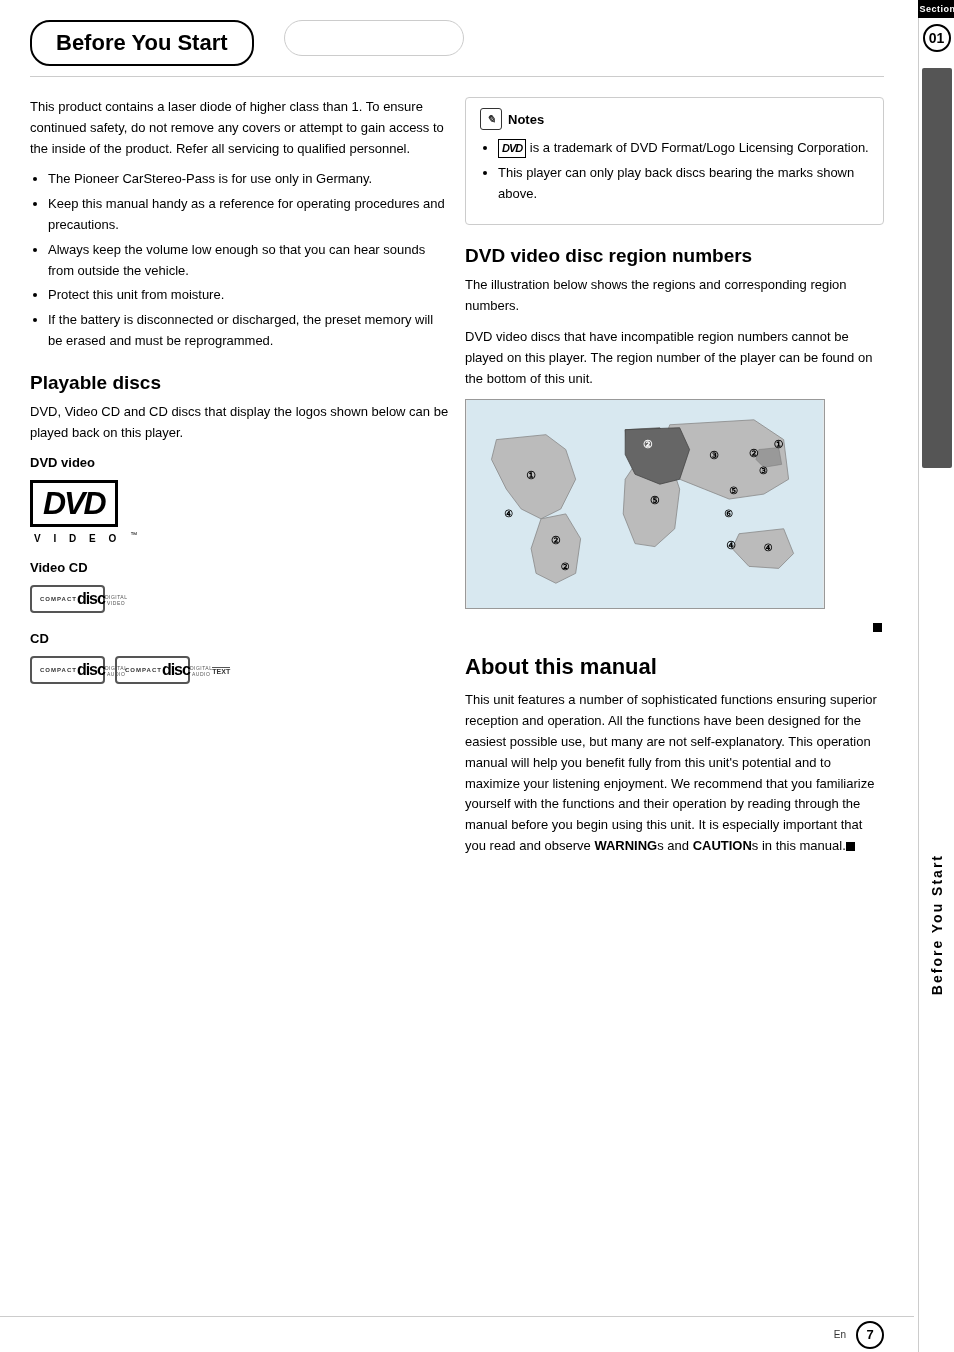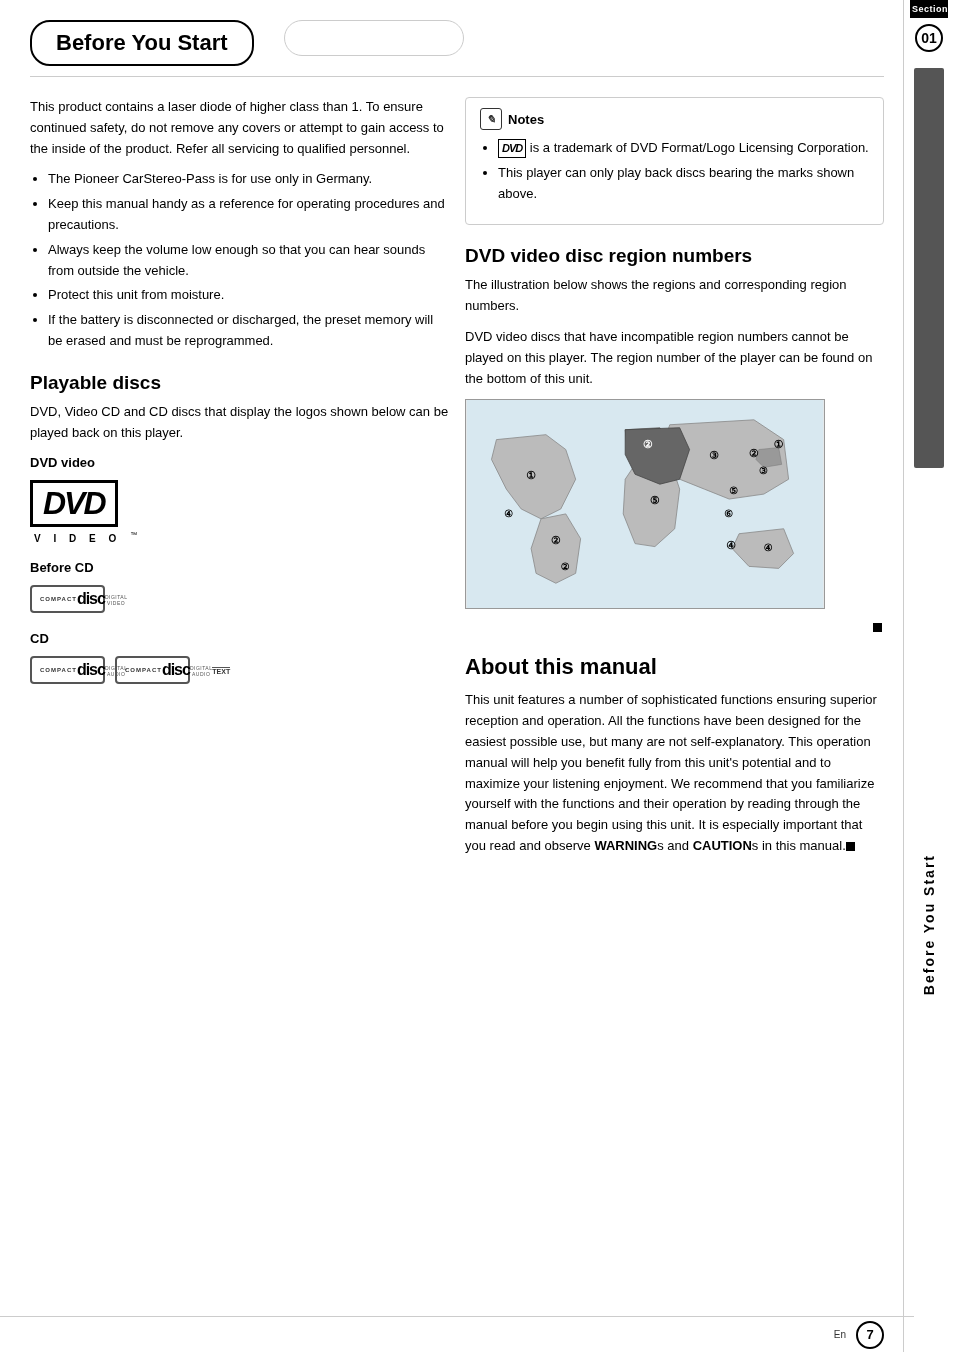--- a/index.html
+++ b/index.html
@@ -11,21 +11,21 @@
       font-size: 13px;
       color: #000;
       position: relative;
     }
 
     
     .side-tab {
       position: absolute;
       right: 0;
       top: 0;
-      width: 51px;
+      width: 36px;
       height: 1352px;
       background: #fff;
       border-left: 1px solid #ccc;
       display: flex;
       flex-direction: column;
       align-items: center;
     }
     .section-label {
       background: #000;
       color: #fff;
@@ -365,21 +365,21 @@
       <div class="dvd-logo-area">
         <div class="dvd-logo">
           <span style="font-size:32px; font-weight:900; font-style:italic; letter-spacing:-2px;">DVD</span>
         </div>
         <div class="dvd-video-text">
           <span style="font-size:10px; letter-spacing:5px; font-weight:bold;">V I D E O</span>
           <sup style="font-size:7px;">™</sup>
         </div>
       </div>
 
-      <div class="subsection-heading">Before CD</div>
+      <div class="subsection-heading">Video CD</div>
 
       <div style="margin: 6px 0 14px 0;">
         <div class="disc-logo">
           <span class="disc-logo-top">COMPACT</span>
           <span class="disc-logo-main" style="font-size:16px; font-weight:900;">disc</span>
           <span class="disc-logo-sub">DIGITAL VIDEO</span>
         </div>
       </div>
 
       <div class="subsection-heading">CD</div>

